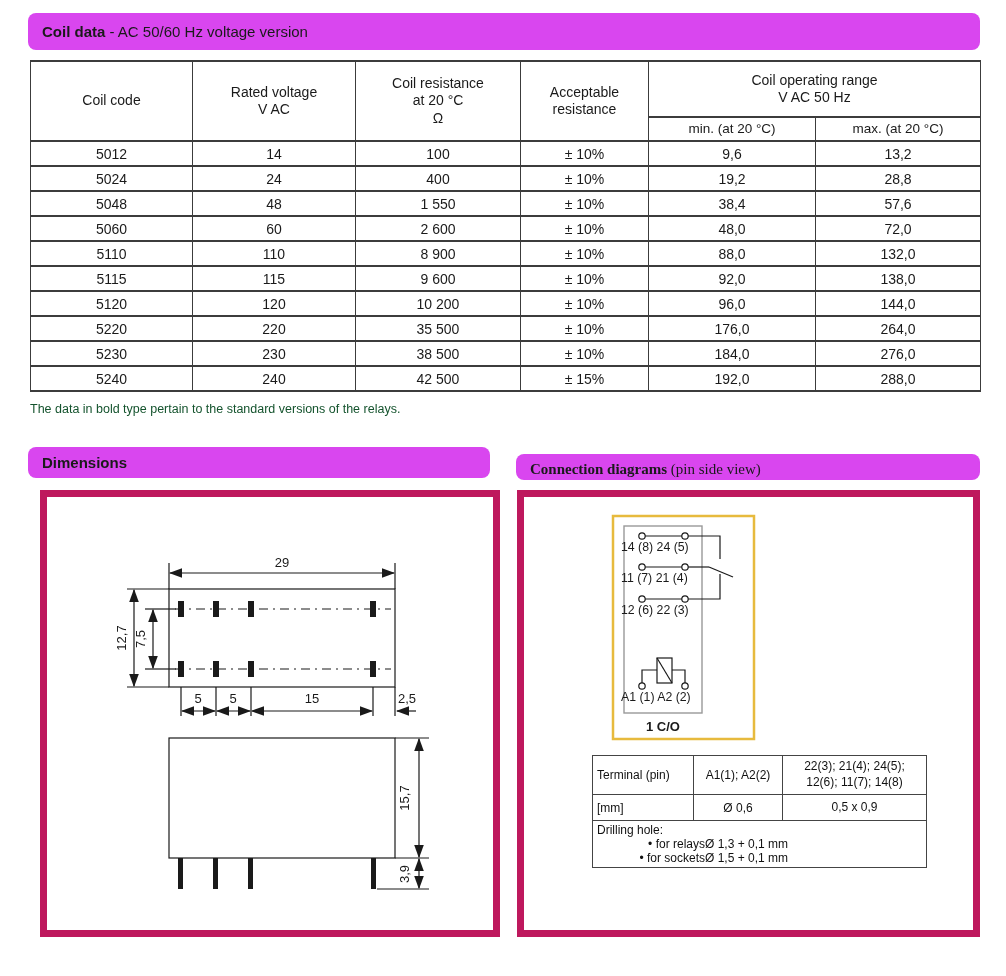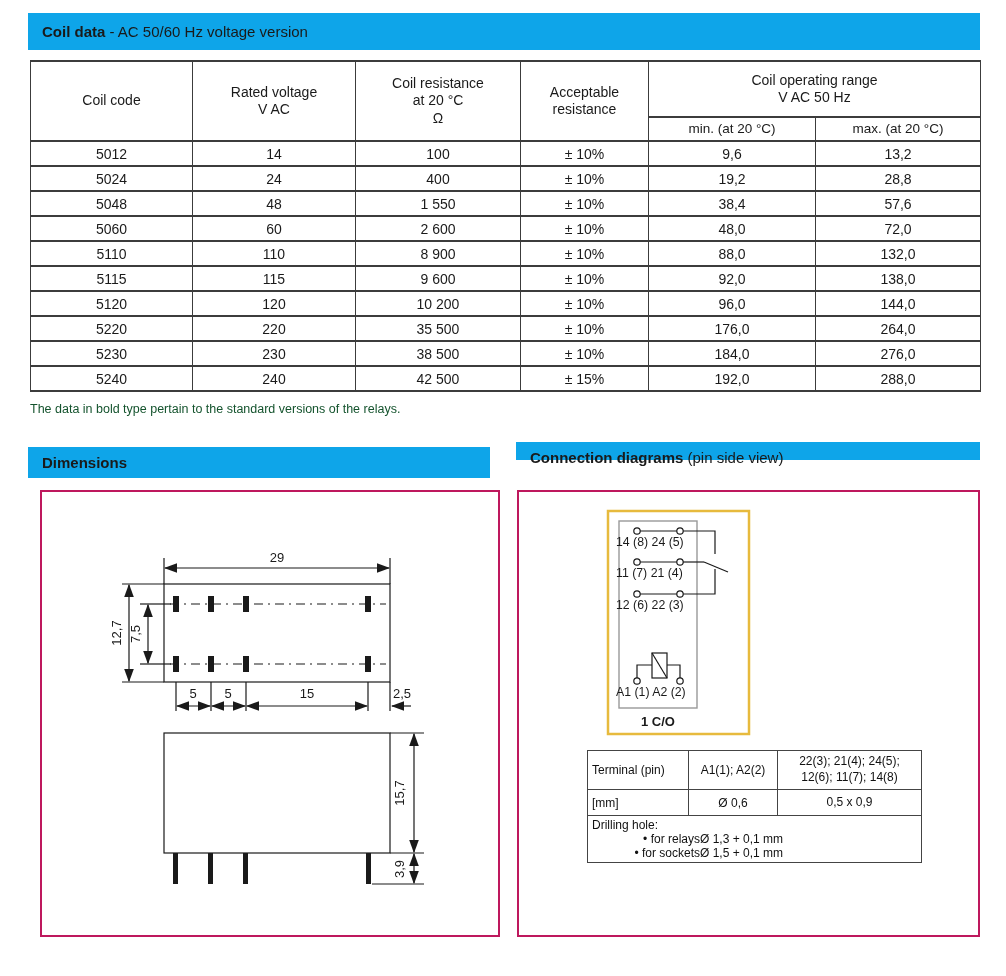--- a/index.html
+++ b/index.html
@@ -1,20 +1,20 @@
 <!DOCTYPE html>
 <html><head>
 <meta charset="utf-8">
 <style>
   html,body{margin:0;padding:0;background:#fff;}
   #page{position:relative;width:1006px;height:976px;background:#fff;
         font-family:"Liberation Sans","DejaVu Sans",sans-serif;color:#1a1a1a;overflow:hidden;}
 
-  .bar{position:absolute;background:#0ea5e9;font-size:15px;line-height:31px;
-       white-space:nowrap;padding-left:14px;box-sizing:border-box;}
+  .bar{position:absolute;background:#d946ef;font-size:15px;line-height:31px;
+       white-space:nowrap;padding-left:14px;box-sizing:border-box;border-radius:8px;}
   .bar b{font-weight:bold;}
   #title-bar{left:28px;top:13px;width:952px;height:37px;line-height:37px;}
 
   
   #coil-table{position:absolute;left:30px;top:60px;border-collapse:collapse;table-layout:fixed;
               width:950px;font-size:14px;}
   #coil-table th,#coil-table td{border:1px solid #3C3C3C;border-top-width:2px;border-bottom-width:2px;
               text-align:center;vertical-align:middle;padding:0;font-weight:normal;
               white-space:pre-line;overflow:hidden;}
   #coil-table thead th{font-size:14px;line-height:1.25;}
@@ -22,23 +22,23 @@
   #coil-table .hdr-sub th{height:22px;font-size:13.5px;}
   #coil-table tbody td{height:23px;}
   tr.bold td{font-weight:bold;}
   tr.hl td{border-top:3px solid #E7BA3D;border-bottom:3px solid #E7BA3D;}
   tr.hl td:first-child{border-left:3px solid #E7BA3D;}
   tr.hl td:last-child{border-right:3px solid #E7BA3D;}
 
   #footnote{position:absolute;left:30px;top:402px;font-size:12.5px;color:#14532d;}
 
   #dim-bar{left:28px;top:447px;width:462px;height:31px;}
-  #conn-bar{left:516px;top:442px;width:464px;height:18px;}
-
-  .panel{position:absolute;top:490px;height:447px;border:2px solid #be185d;background:#fff;box-sizing:border-box;}
+  #conn-bar{left:516px;top:454px;width:464px;height:26px;font-family:Liberation Serif, serif;}
+
+  .panel{position:absolute;top:490px;height:447px;border:7px solid #be185d;background:#fff;box-sizing:border-box;}
   #dim-panel{left:40px;width:460px;}
   #conn-panel{left:517px;width:463px;}
 
   svg text{fill:#1a1a1a;}
   .dimtxt{font-size:13px;}
   .schtxt{font-size:12.3px;}
 
   
   #terminal-table{position:absolute;left:68px;top:258px;width:307px;border-collapse:collapse;
                   font-size:12px;table-layout:fixed;color:#111;}

